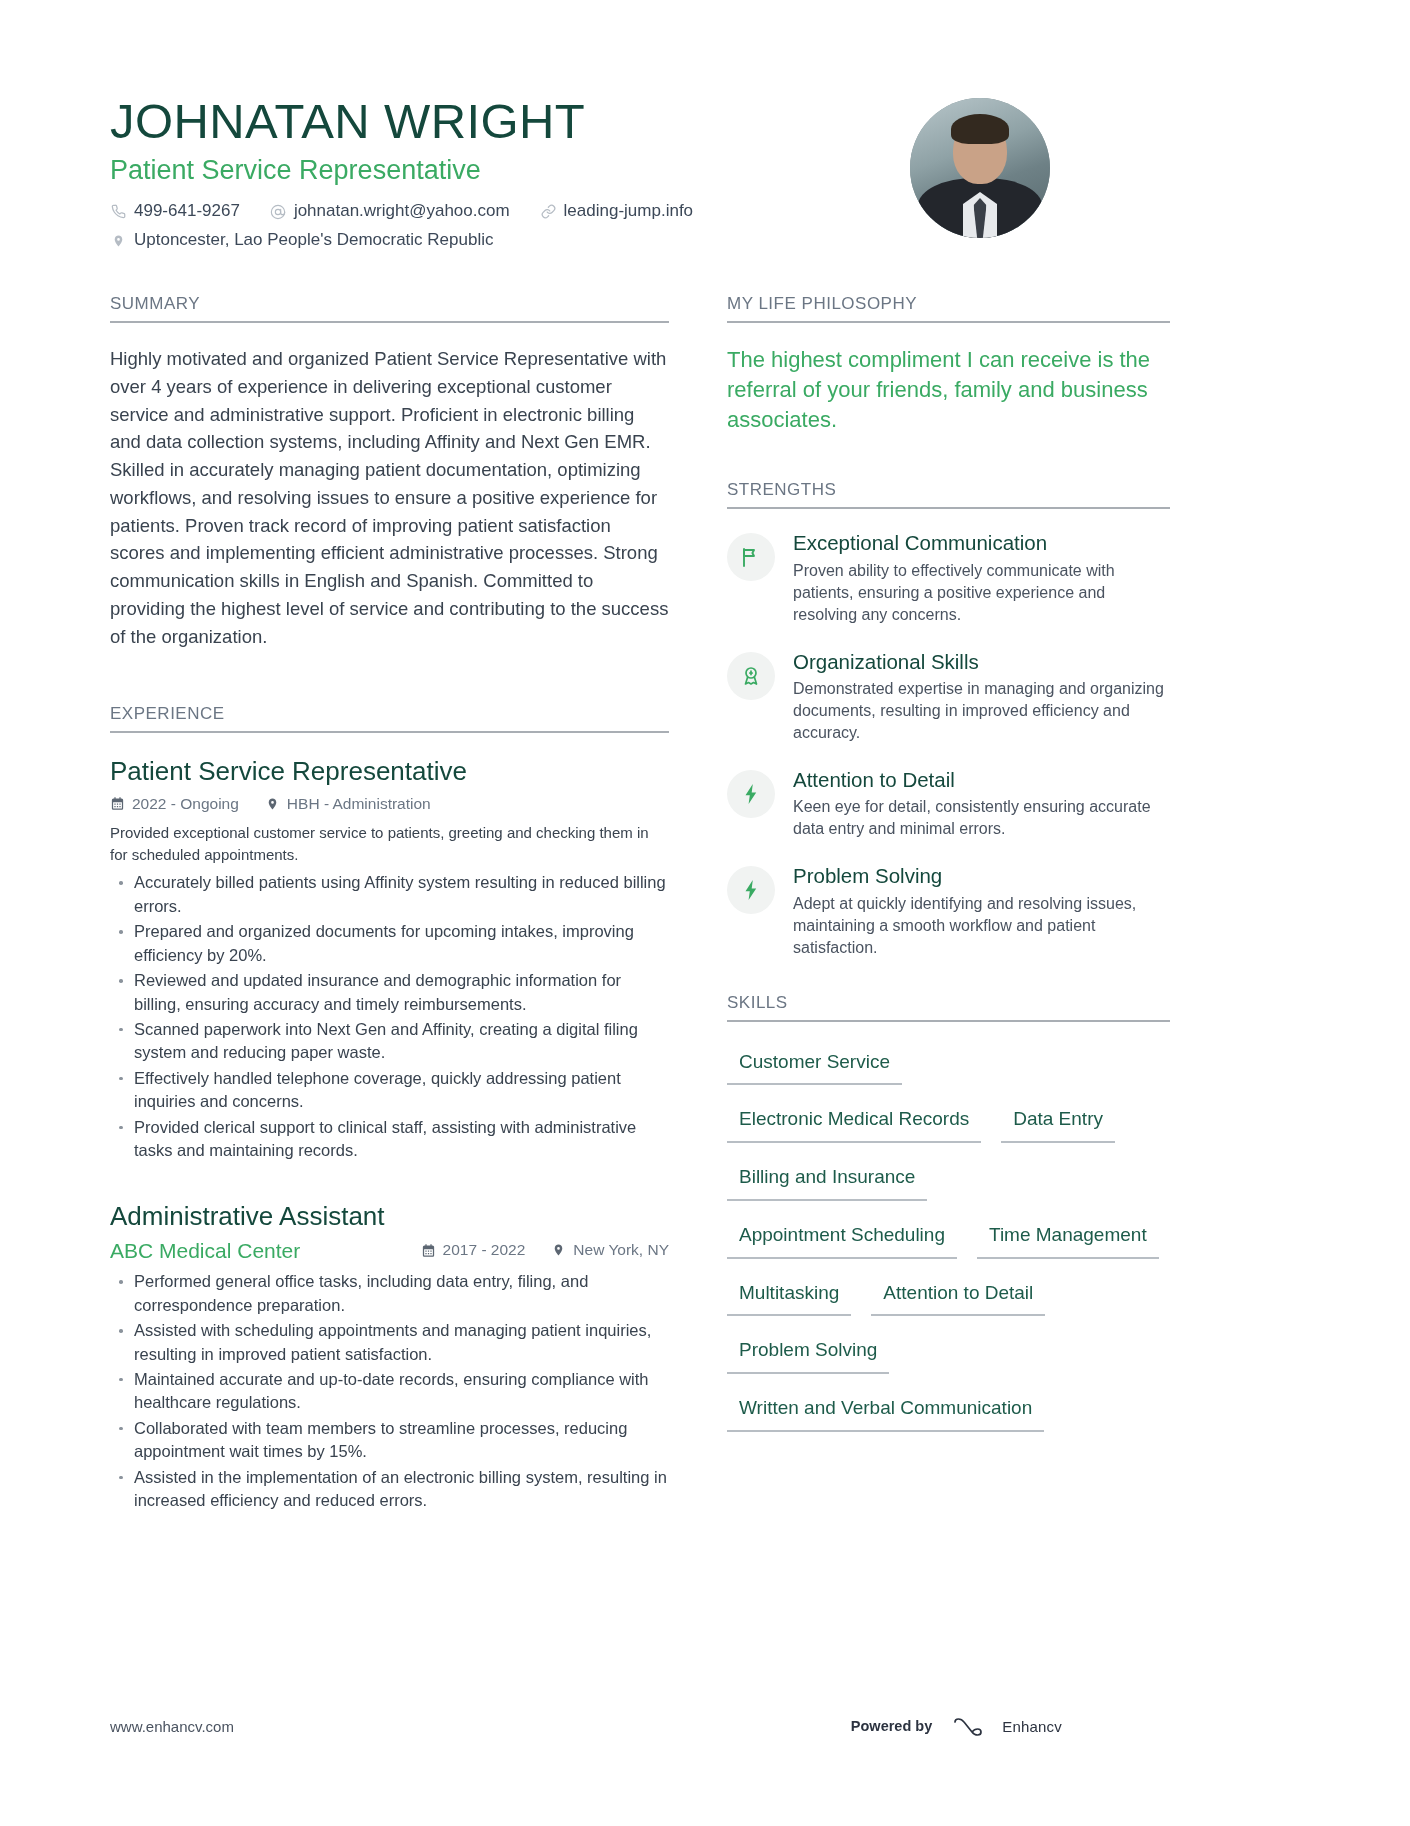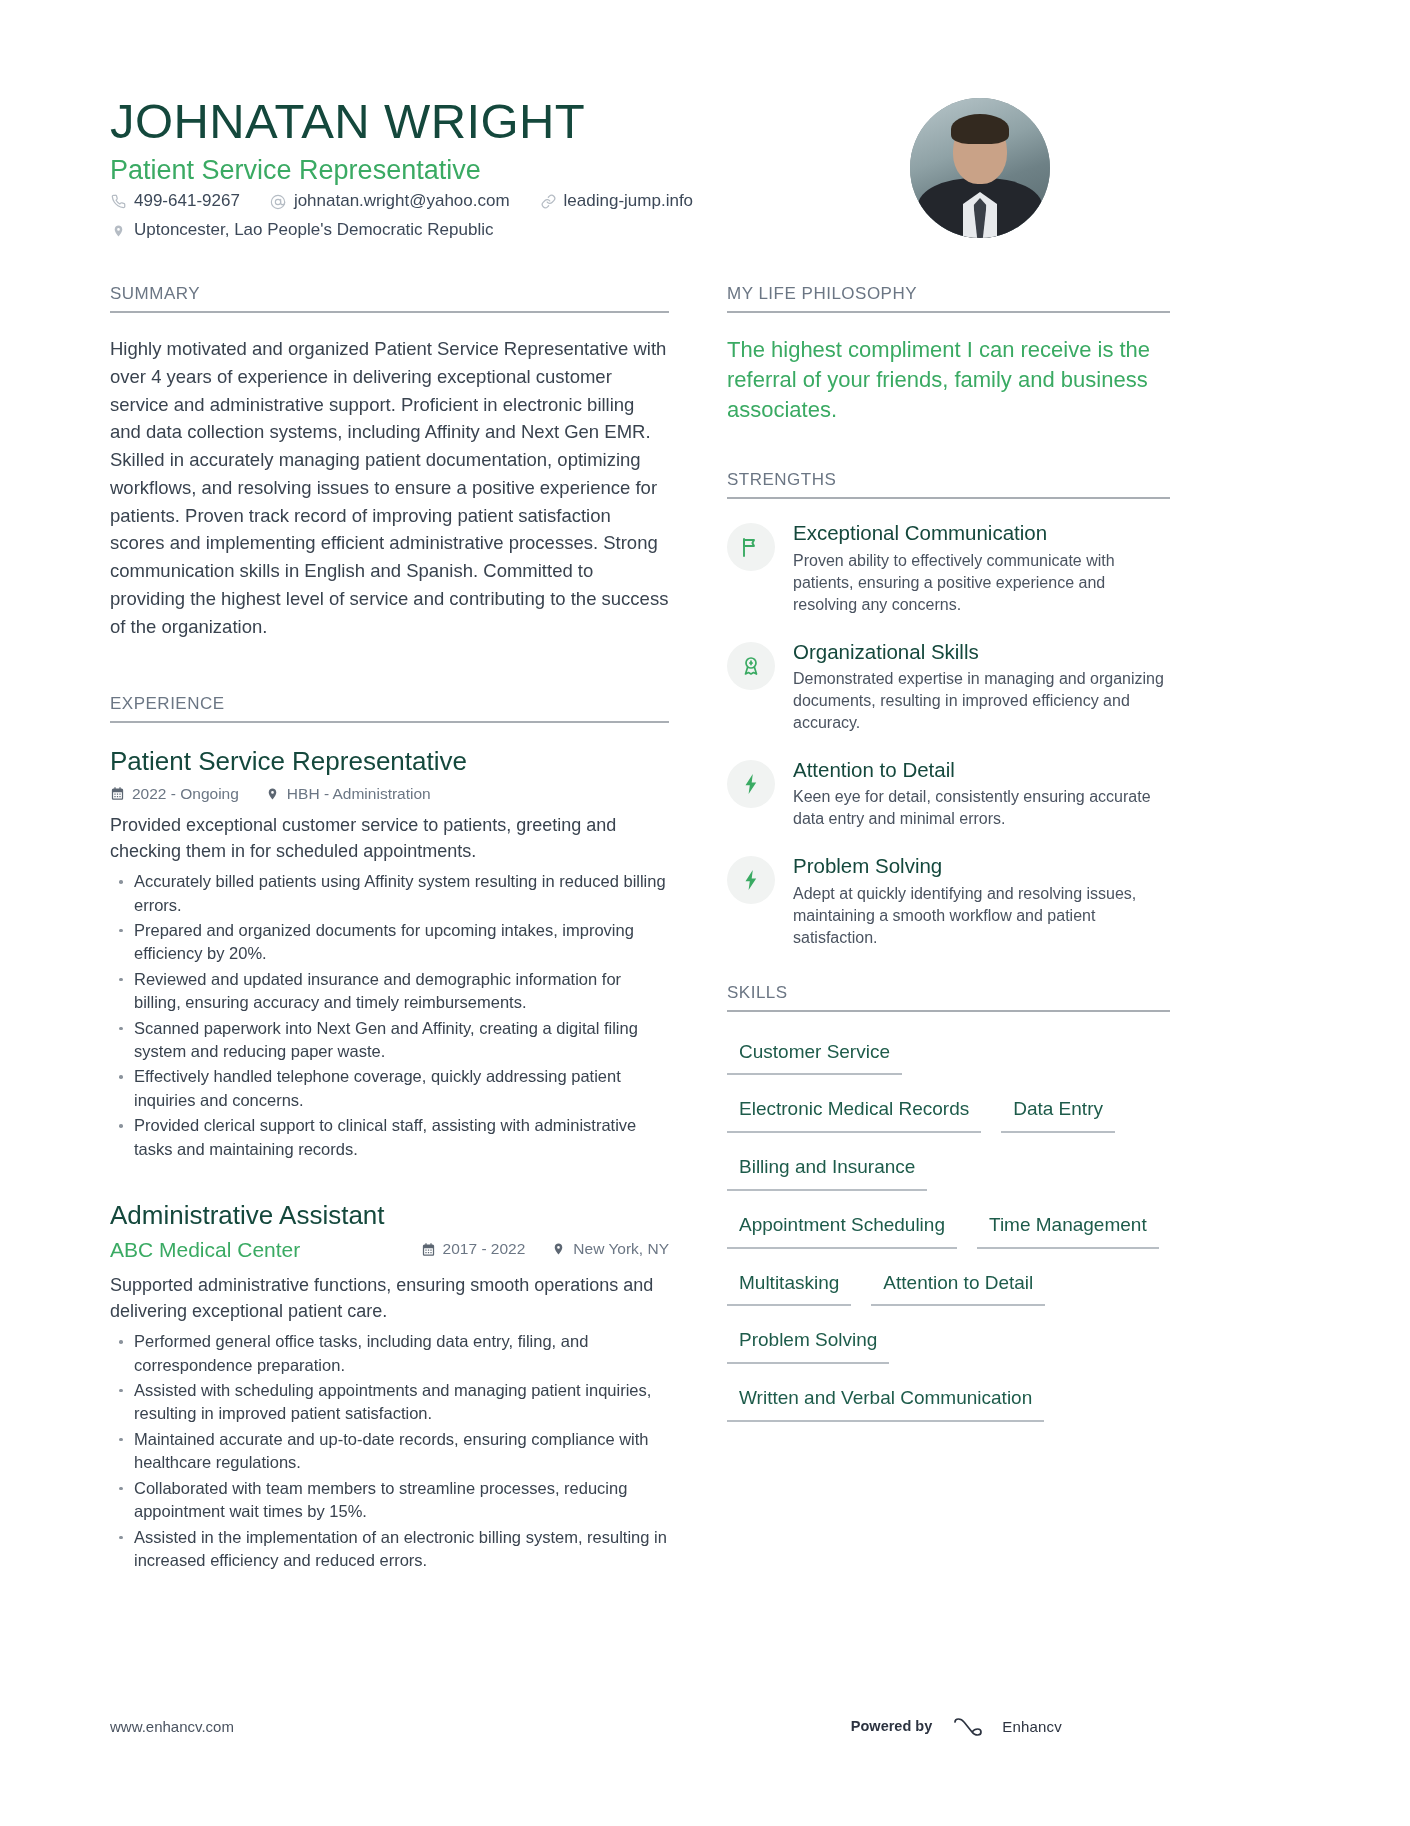--- a/index.html
+++ b/index.html
@@ -37,21 +37,21 @@
     white-space: nowrap;
   }
   .job-title {
     font-size: 27px;
     font-weight: 400;
     color: #3aaa63;
     margin-top: 5px;
     line-height: 1.2;
   }
 
-  .contact-rows { margin-top: 4px; text-align: center; }
+  .contact-rows { margin-top: 14px; text-align: center; }
   .contact-row {
     display: flex;
     align-items: center;
     flex-wrap: nowrap;
     margin-bottom: 6px;
   }
   .contact-item {
     display: flex;
     align-items: center;
     margin-right: 30px;
@@ -199,21 +199,21 @@
   .fact .f-icon {
     display: inline-flex;
     align-items: center;
     justify-content: center;
     width: 15px; height: 15px;
     margin-right: 7px;
     color: #5c6672;
     flex: 0 0 auto;
   }
   .exp-lead {
-    font-size: 18px;
+    font-size: 15px;
     line-height: 1.45;
     color: #39434f;
     margin-top: 9px;
   }
   .bullets { margin-top: 6px; list-style: none; }
   .bullets li {
     position: relative;
     padding-left: 24px;
     font-size: 16.5px;
     line-height: 1.42;
@@ -436,21 +436,20 @@
                   <div class="fact">
                     <span class="f-icon" style="display: inline-flex;">
                       <svg width="13" height="16" viewBox="0 0 24 24" fill="currentColor">
                         <path d="M12 2C8.13 2 5 5.13 5 9c0 5.25 7 13 7 13s7-7.75 7-13c0-3.87-3.13-7-7-7zm0 9.5a2.5 2.5 0 1 1 0-5 2.5 2.5 0 0 1 0 5z"></path>
                       </svg>
                     </span>
                     <span>New York, NY</span>
                   </div>
                 </div>
               </div>
-              <div class="exp-lead">Supported administrative functions, ensuring smooth operations and delivering exceptional patient care.</div>
               <ul class="bullets">
                 <li>Performed general office tasks, including data entry, filing, and correspondence preparation.</li>
                 <li>Assisted with scheduling appointments and managing patient inquiries, resulting in improved patient satisfaction.</li>
                 <li>Maintained accurate and up-to-date records, ensuring compliance with healthcare regulations.</li>
                 <li>Collaborated with team members to streamline processes, reducing appointment wait times by 15%.</li>
                 <li>Assisted in the implementation of an electronic billing system, resulting in increased efficiency and reduced errors.</li>
               </ul>
             </div>
           </div>
       </div>

